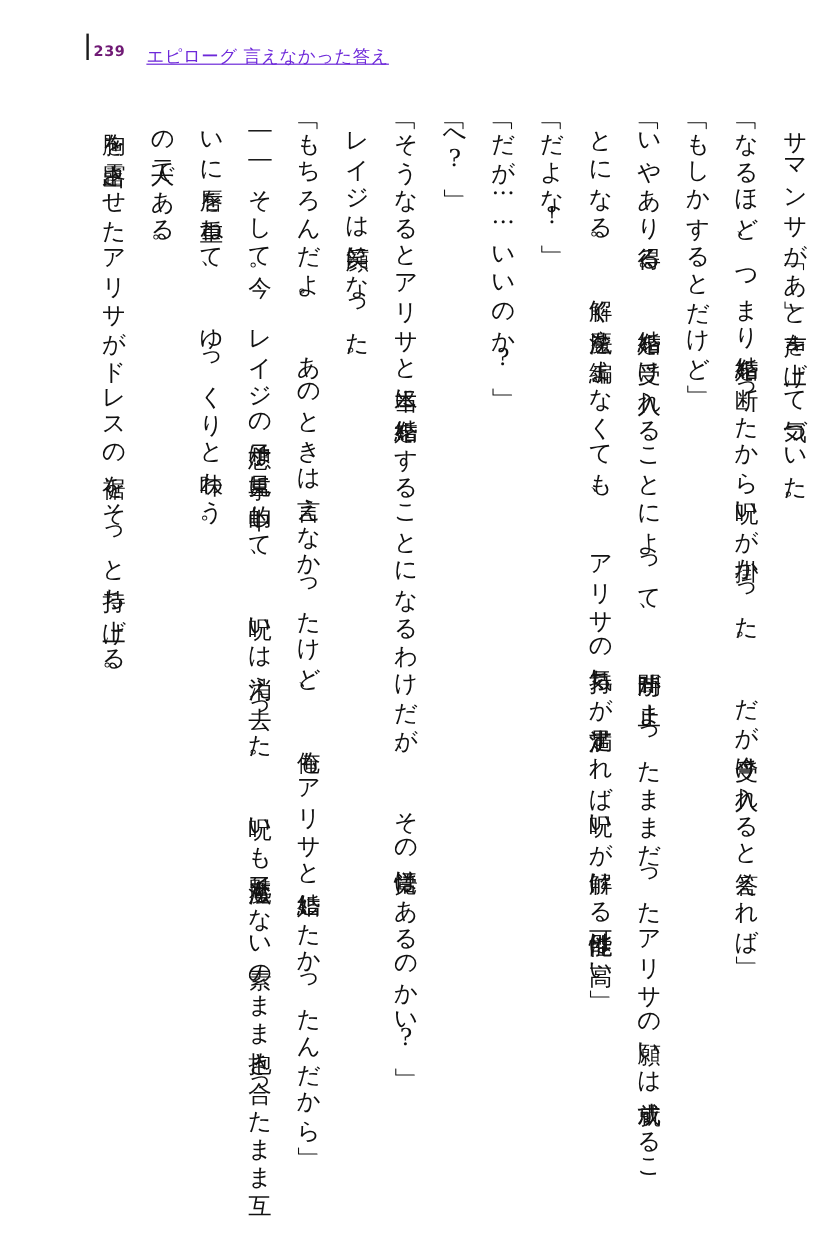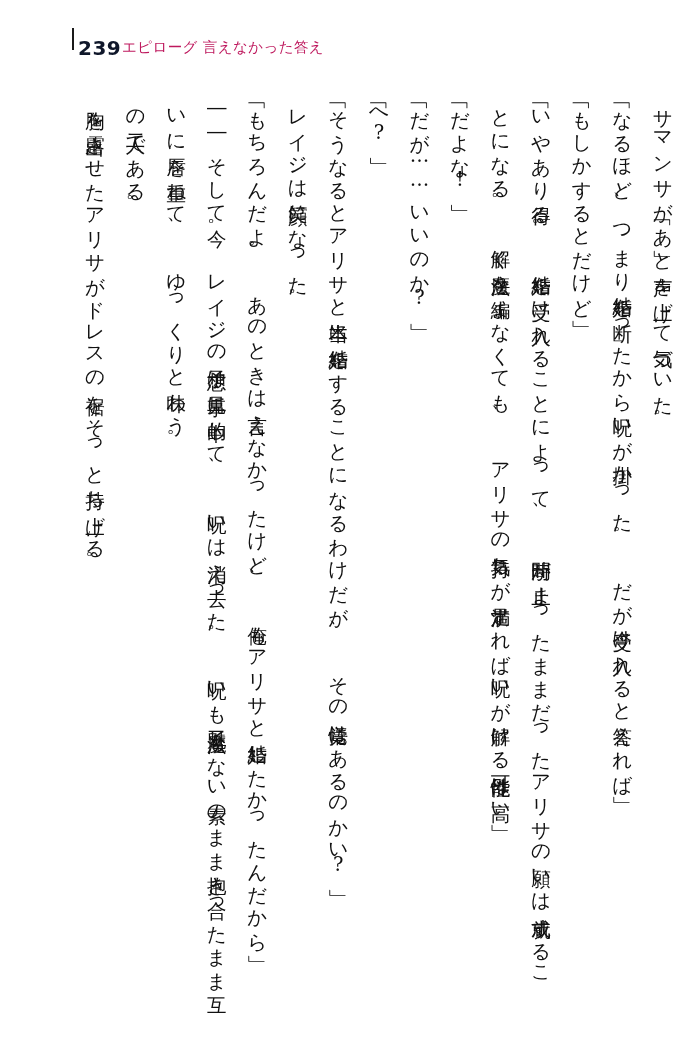--- a/index.html
+++ b/index.html
@@ -38,34 +38,35 @@
     left: 72px;
     top: 0px;
     width: 2px;
     height: 22px;
     background: #1a1a1a;
   }
   .page-number {
     position: absolute;
     left: 78px;
     top: 8px;
-    font-size: 20px;
+    font-size: 12px;
     font-weight: bold;
     letter-spacing: 0.5px;
-    color: #0f172a;
+    color: #701a75;
     font-family: "DejaVu Sans", "Liberation Sans", sans-serif;
   }
   .header-title {
     position: absolute;
     left: 122px;
     top: 10px;
     font-size: 14.5px;
-    color: #be185d;
+    color: #6d28d9;
     letter-spacing: 0.4px;
     font-family: "DejaVu Sans", "Liberation Sans", sans-serif;
+    text-decoration: underline;
   }
 
   
   .body-area {
     position: absolute;
     right: 58px;
     top: 96px;
     width: 568px;
     height: 900px;
   }

